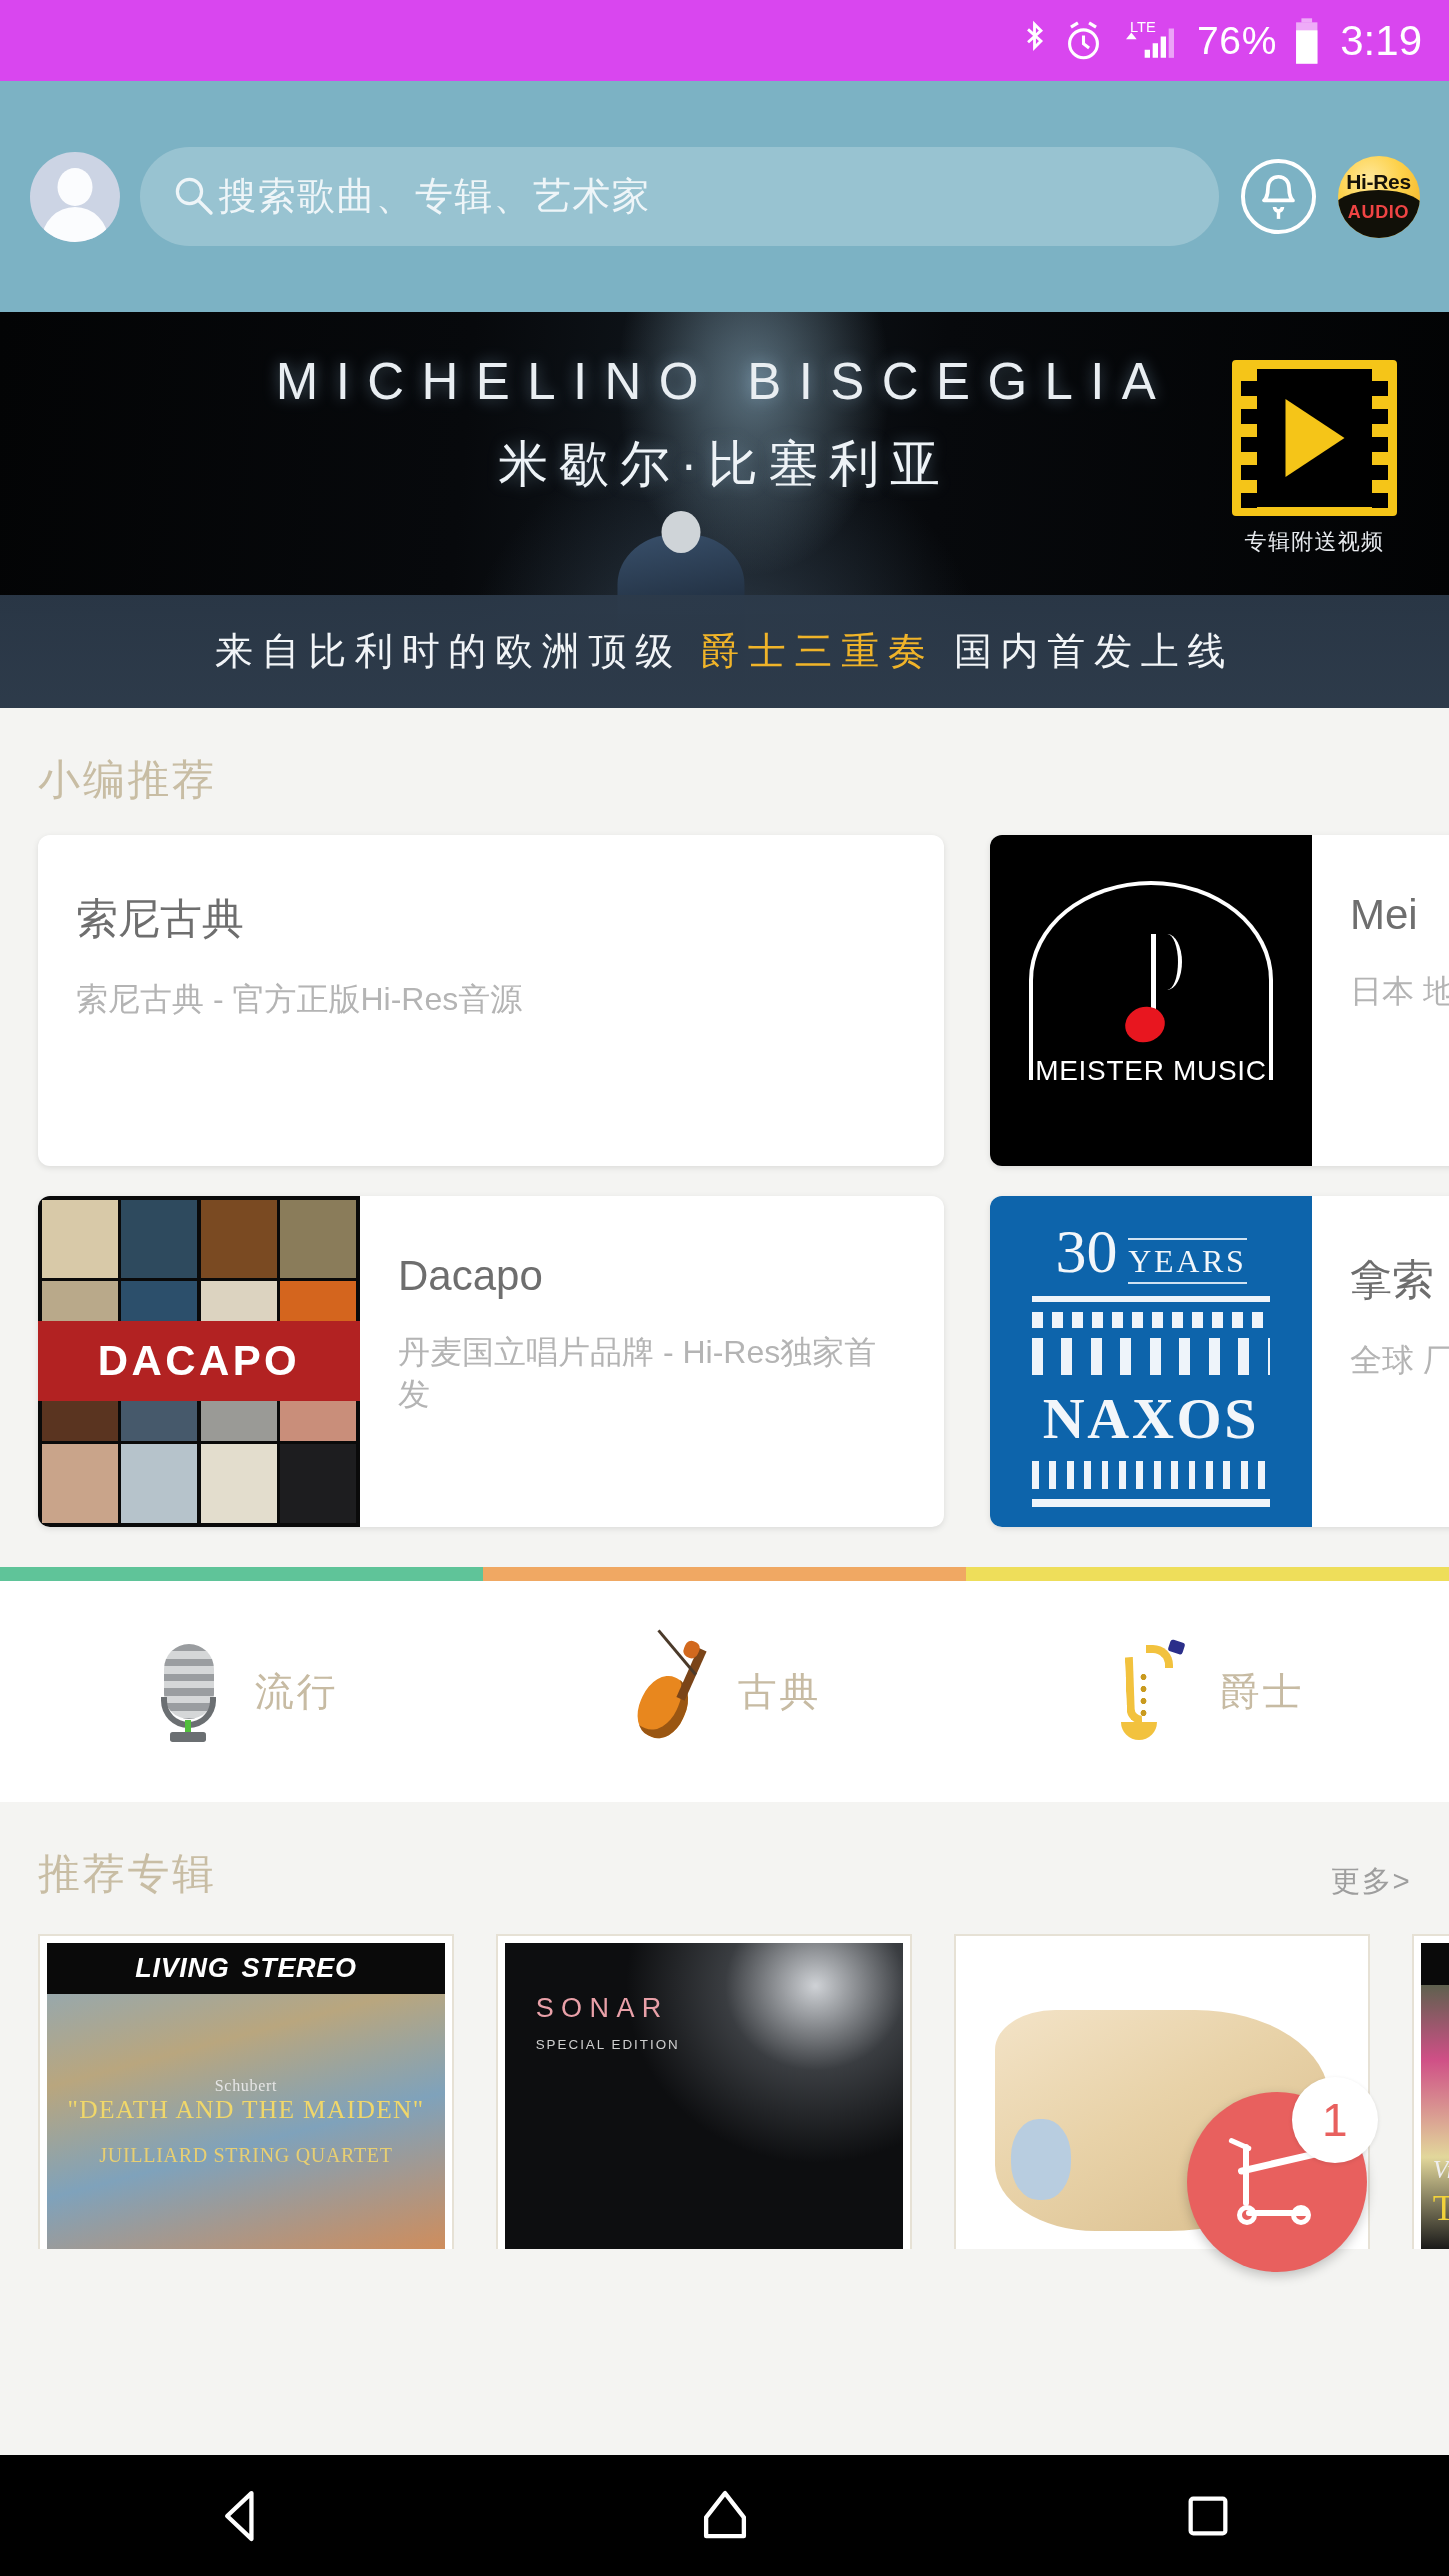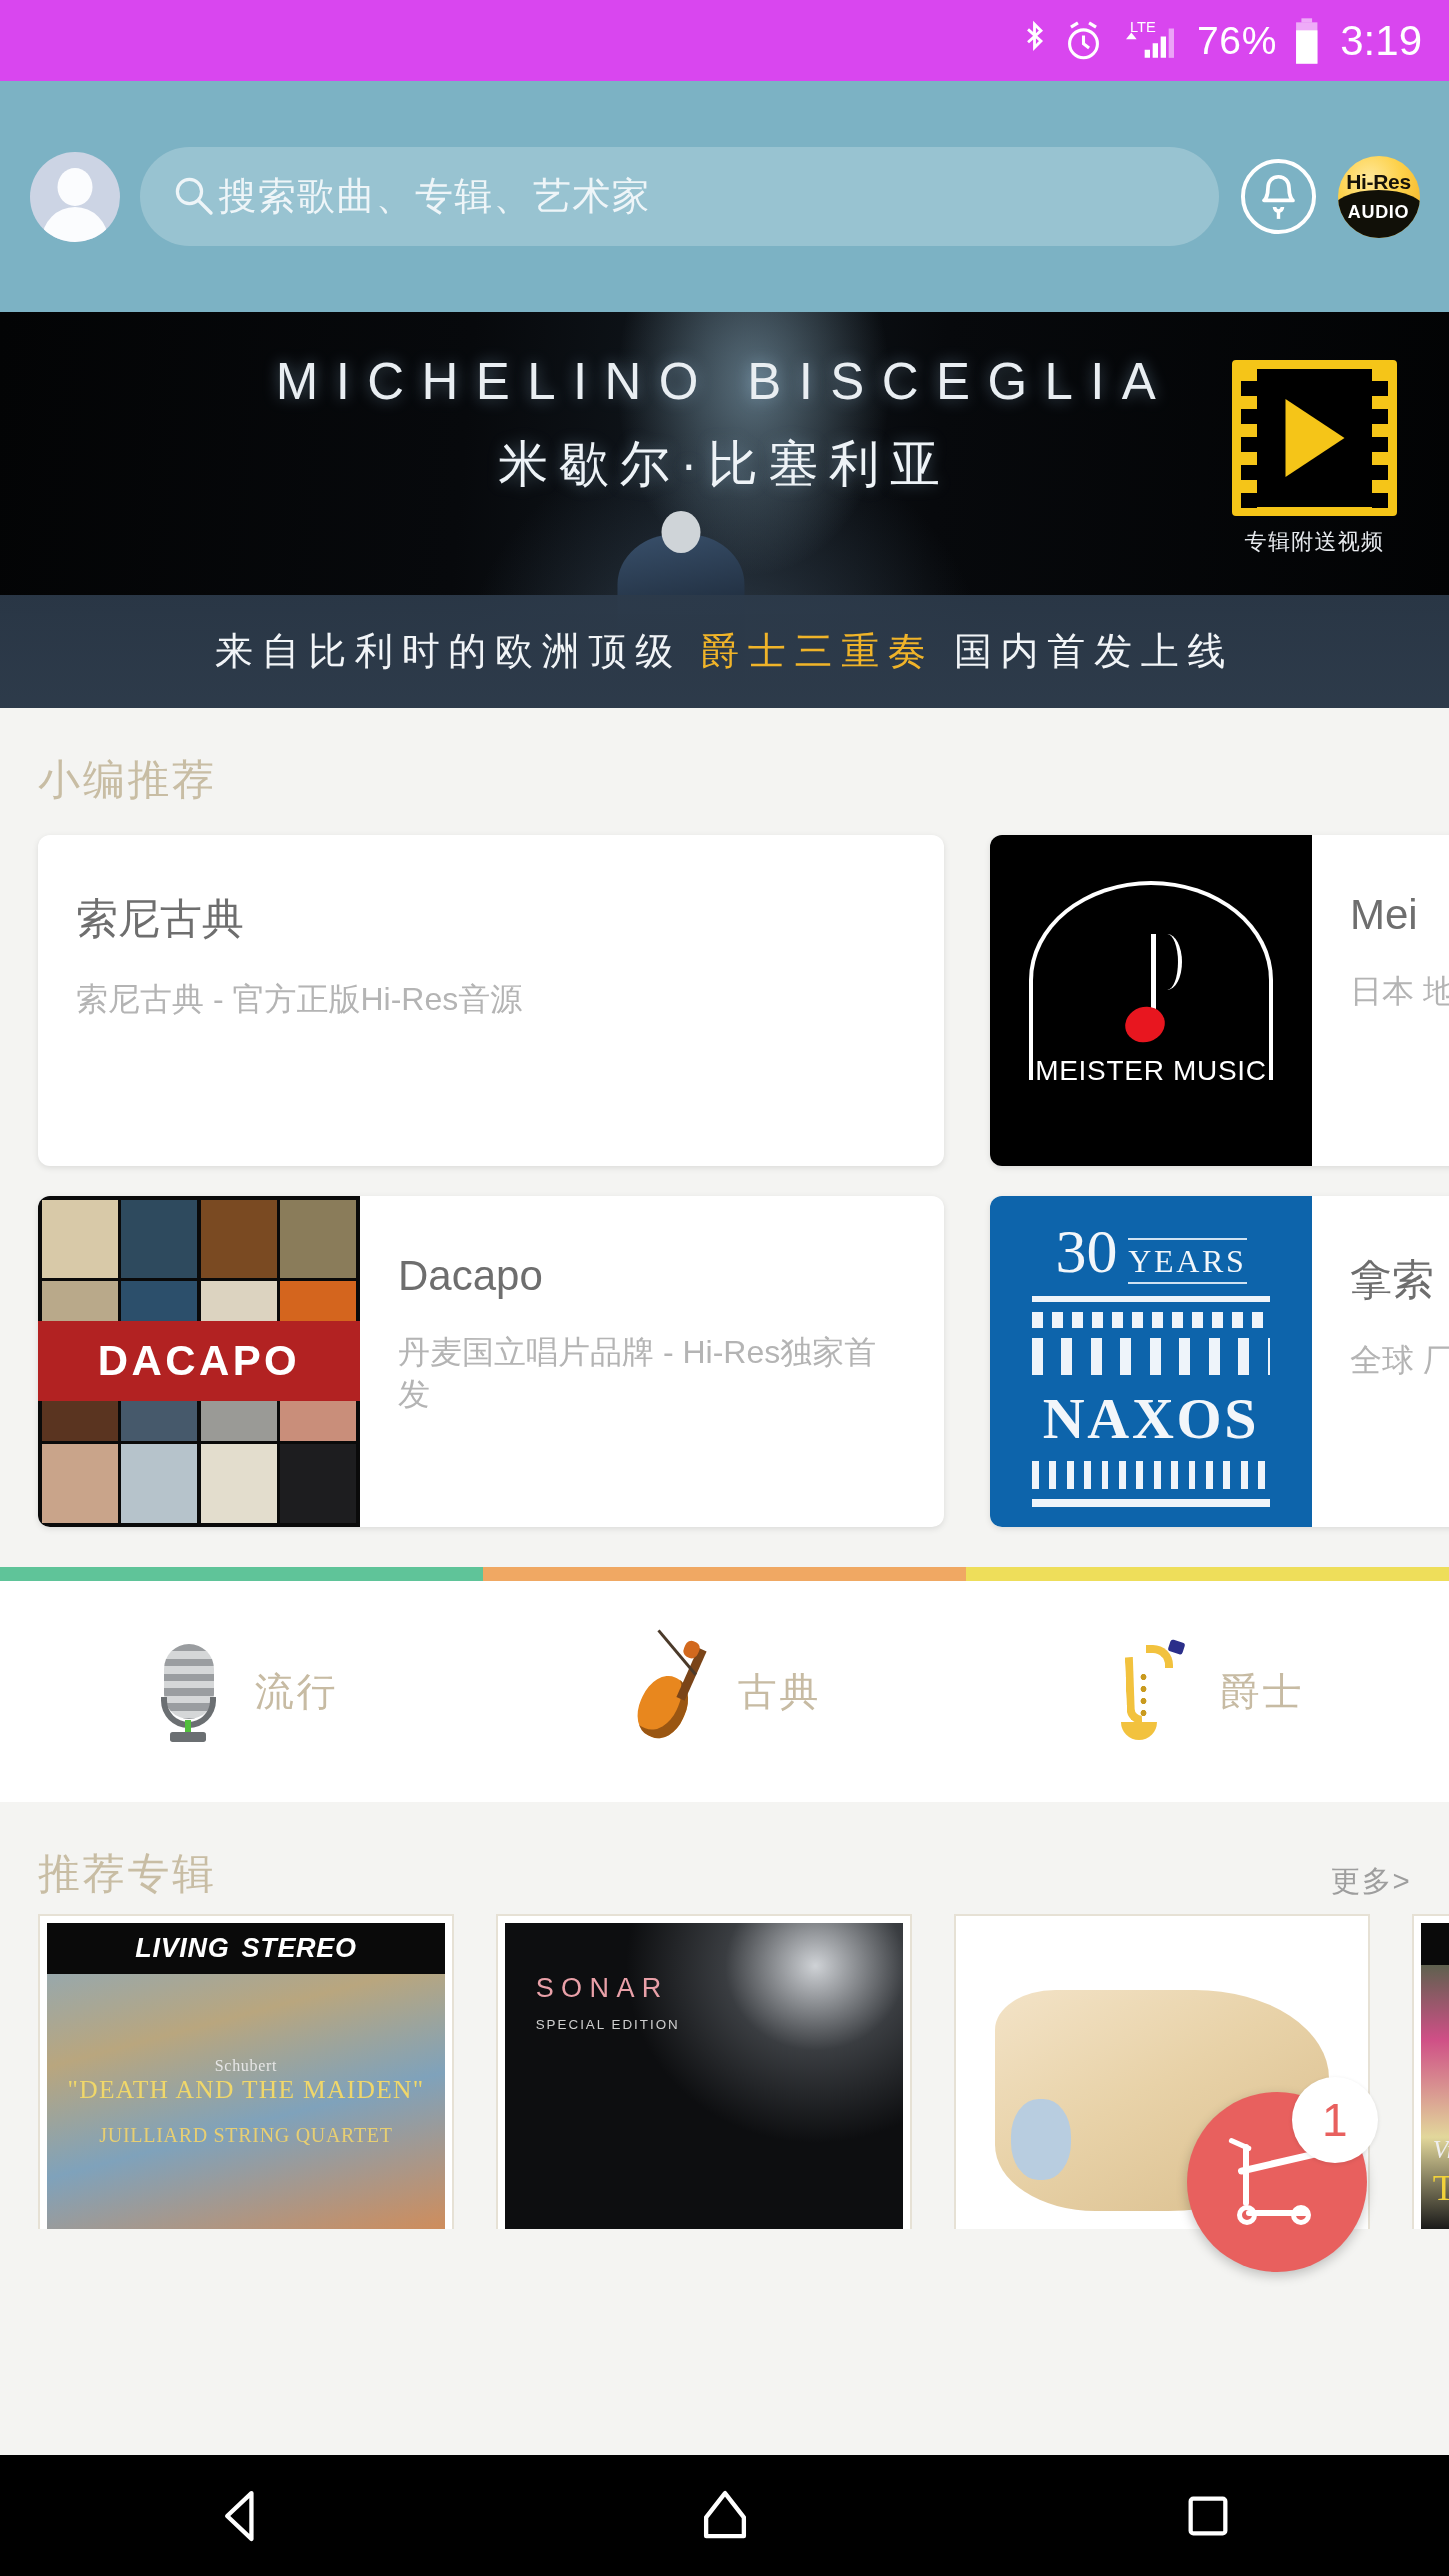--- a/index.html
+++ b/index.html
@@ -51,21 +51,21 @@
   .hires .top{
     font-size:21px; font-weight:bold; color:#161209; margin-top:14.8px;
     letter-spacing:-0.3px; z-index:2;
   }
   .hires .black{
     position:absolute; left:-8%; bottom:0; width:116%; height:58%;
     background:#111008; border-radius:58% 58% 0 0 / 52% 52% 0 0;
     display:flex; align-items:flex-start; justify-content:center;
   }
   .hires .bot{
-    font-size:18px; font-weight:bold; color:#ffffff; margin-top:12px;
+    font-size:18px; font-weight:bold; color:#ef4444; margin-top:12px;
     letter-spacing:0.7px;
   }
 
   
   .banner{ position:relative; width:100%; height:396px; overflow:hidden; background:#050507; }
   .banner .stage{
     position:absolute; inset:0;
     background:
       radial-gradient(ellipse 201px 282px at 52% 18%, rgba(150,185,205,0.55) 0%, rgba(20,28,36,0) 68%),
       radial-gradient(ellipse 376px 349px at 50% 92%, rgba(58,74,90,0.75) 0%, rgba(4,5,8,0) 70%),
@@ -238,21 +238,21 @@
             background:#2b2f8a; border-radius:2.7px; transform:rotate(18deg); }
   .sax .keys{ position:absolute; left:28px; top:29.5px; width:9.4px; height:47px;
               background-image:radial-gradient(circle,#c99a1f 0 2.7px,transparent 3.4px);
               background-size:9.4px 12px; }
   .sax .bell2{ position:absolute; left:10.7px; bottom:2.7px; width:36px; height:17.4px;
                background:#f2c23e; border-radius:0 0 20px 20px; }
 
   
   .rec{ position:relative; padding-bottom:0; }
   .rec-head{ display:flex; align-items:flex-end; justify-content:space-between;
-             padding:44px 38px 12px 38px; }
+             padding:44px 38px 32px 38px; }
   .rec-head .t{ font-size:42px; color:#c8bda4; letter-spacing:2.7px; }
   .rec-head .m{ font-size:29.5px; color:#9e9e9e; letter-spacing:1.3px; }
   .albums{ display:flex; gap:42px; padding:0 0 0 38px; }
   .album{ width:416px; flex:0 0 416px; height:315px; background:#fff;
           border:2.7px solid #e6e1d5; border-bottom:none; padding:6.7px 6.7px 0 6.7px; overflow:hidden; }
   .album .cv{ width:100%; height:100%; }
 
   .cv1{ background:linear-gradient(165deg,#86a9c4 0%,#b9a67e 35%,#7fa2bb 62%,#cf8d5c 100%); position:relative; }
   .cv1 .bar{ position:absolute; left:0; right:0; top:0; height:51px; background:#0a0a0a;
              display:flex; align-items:center; justify-content:center; gap:12px; }

